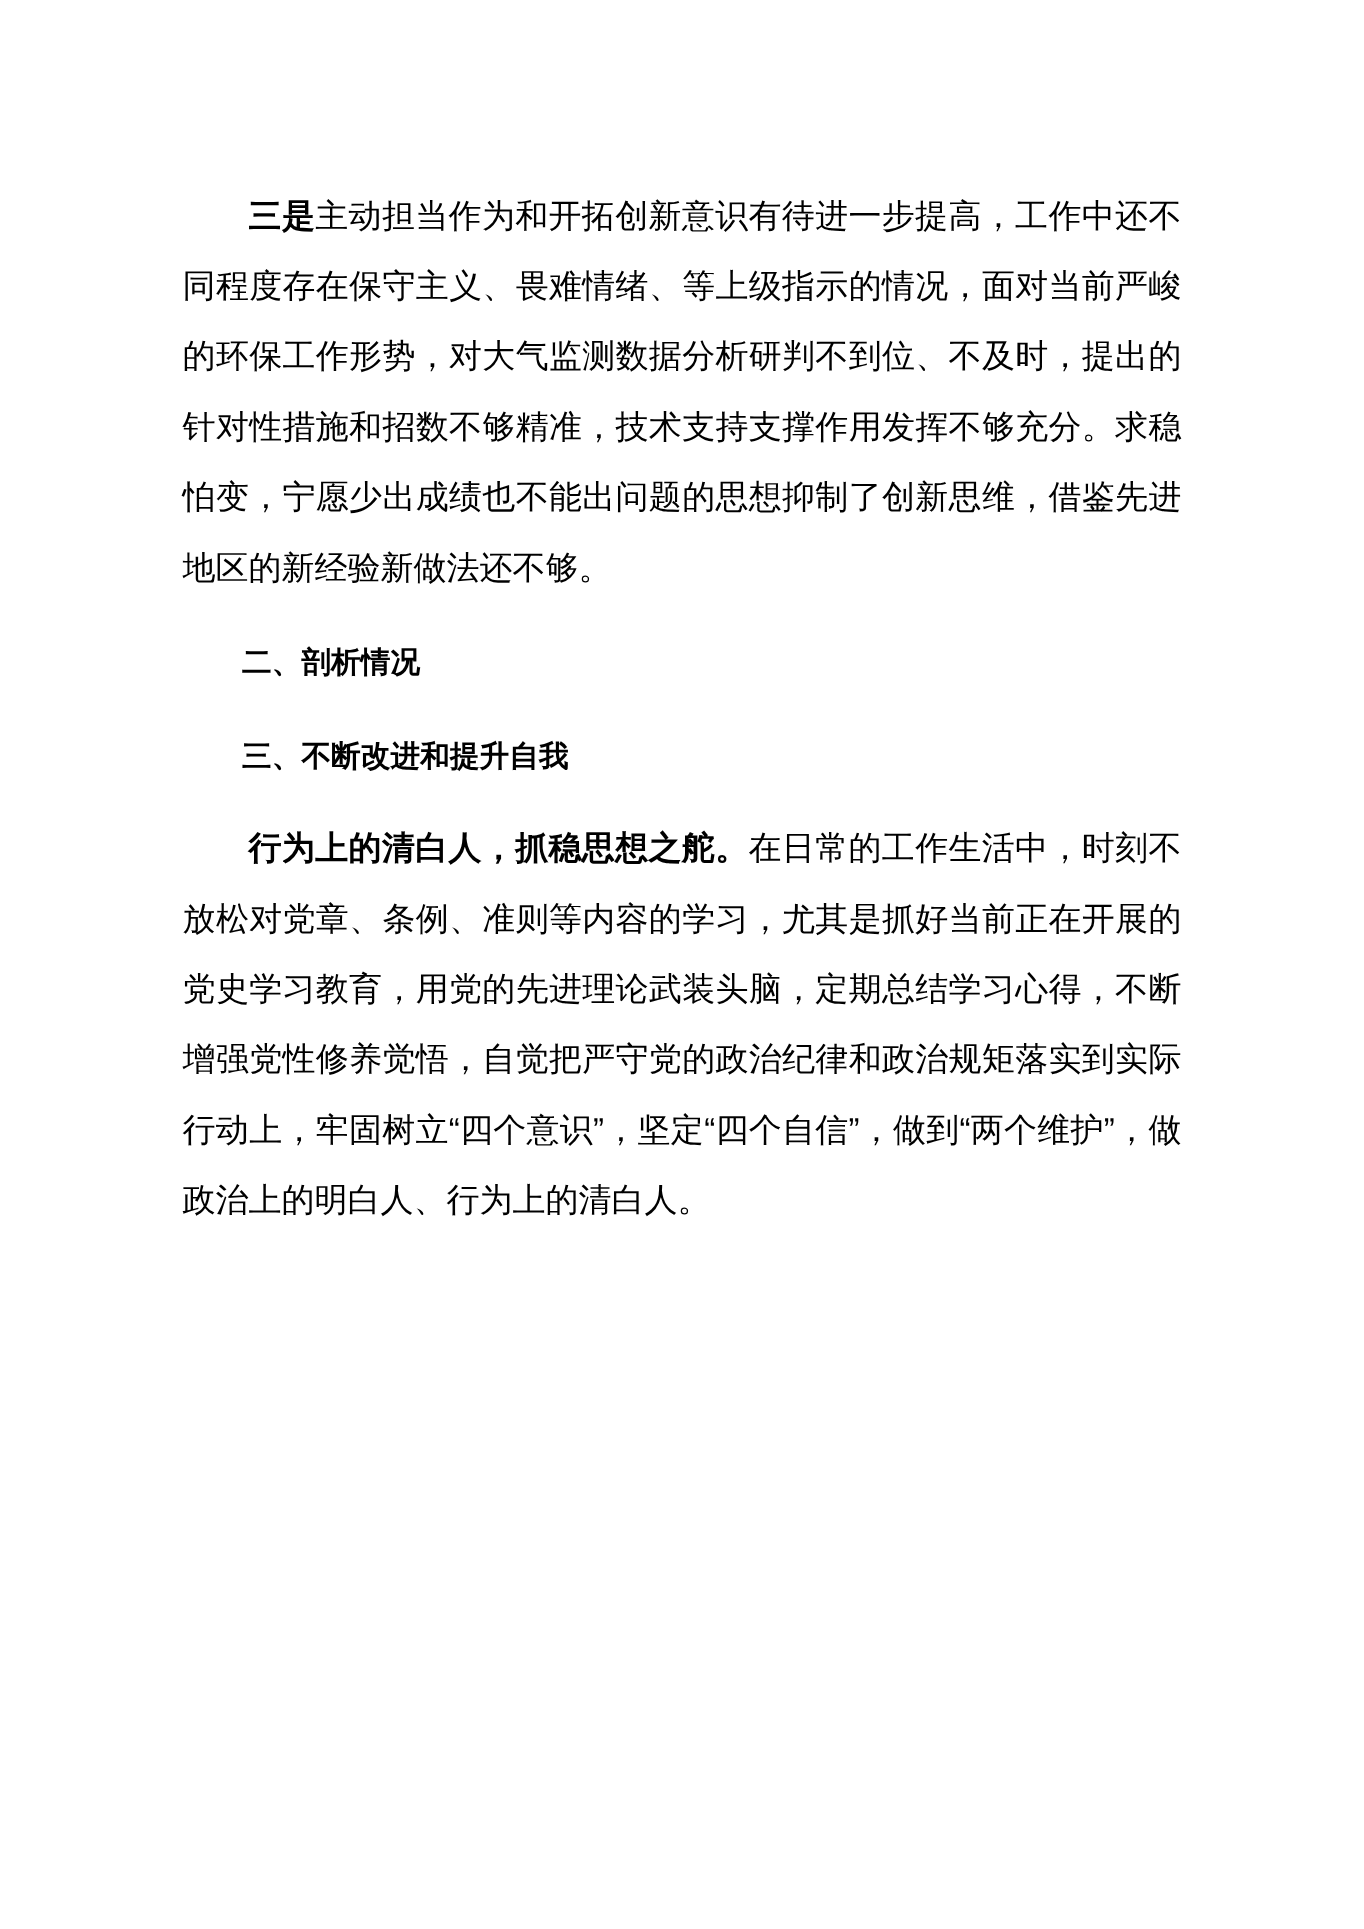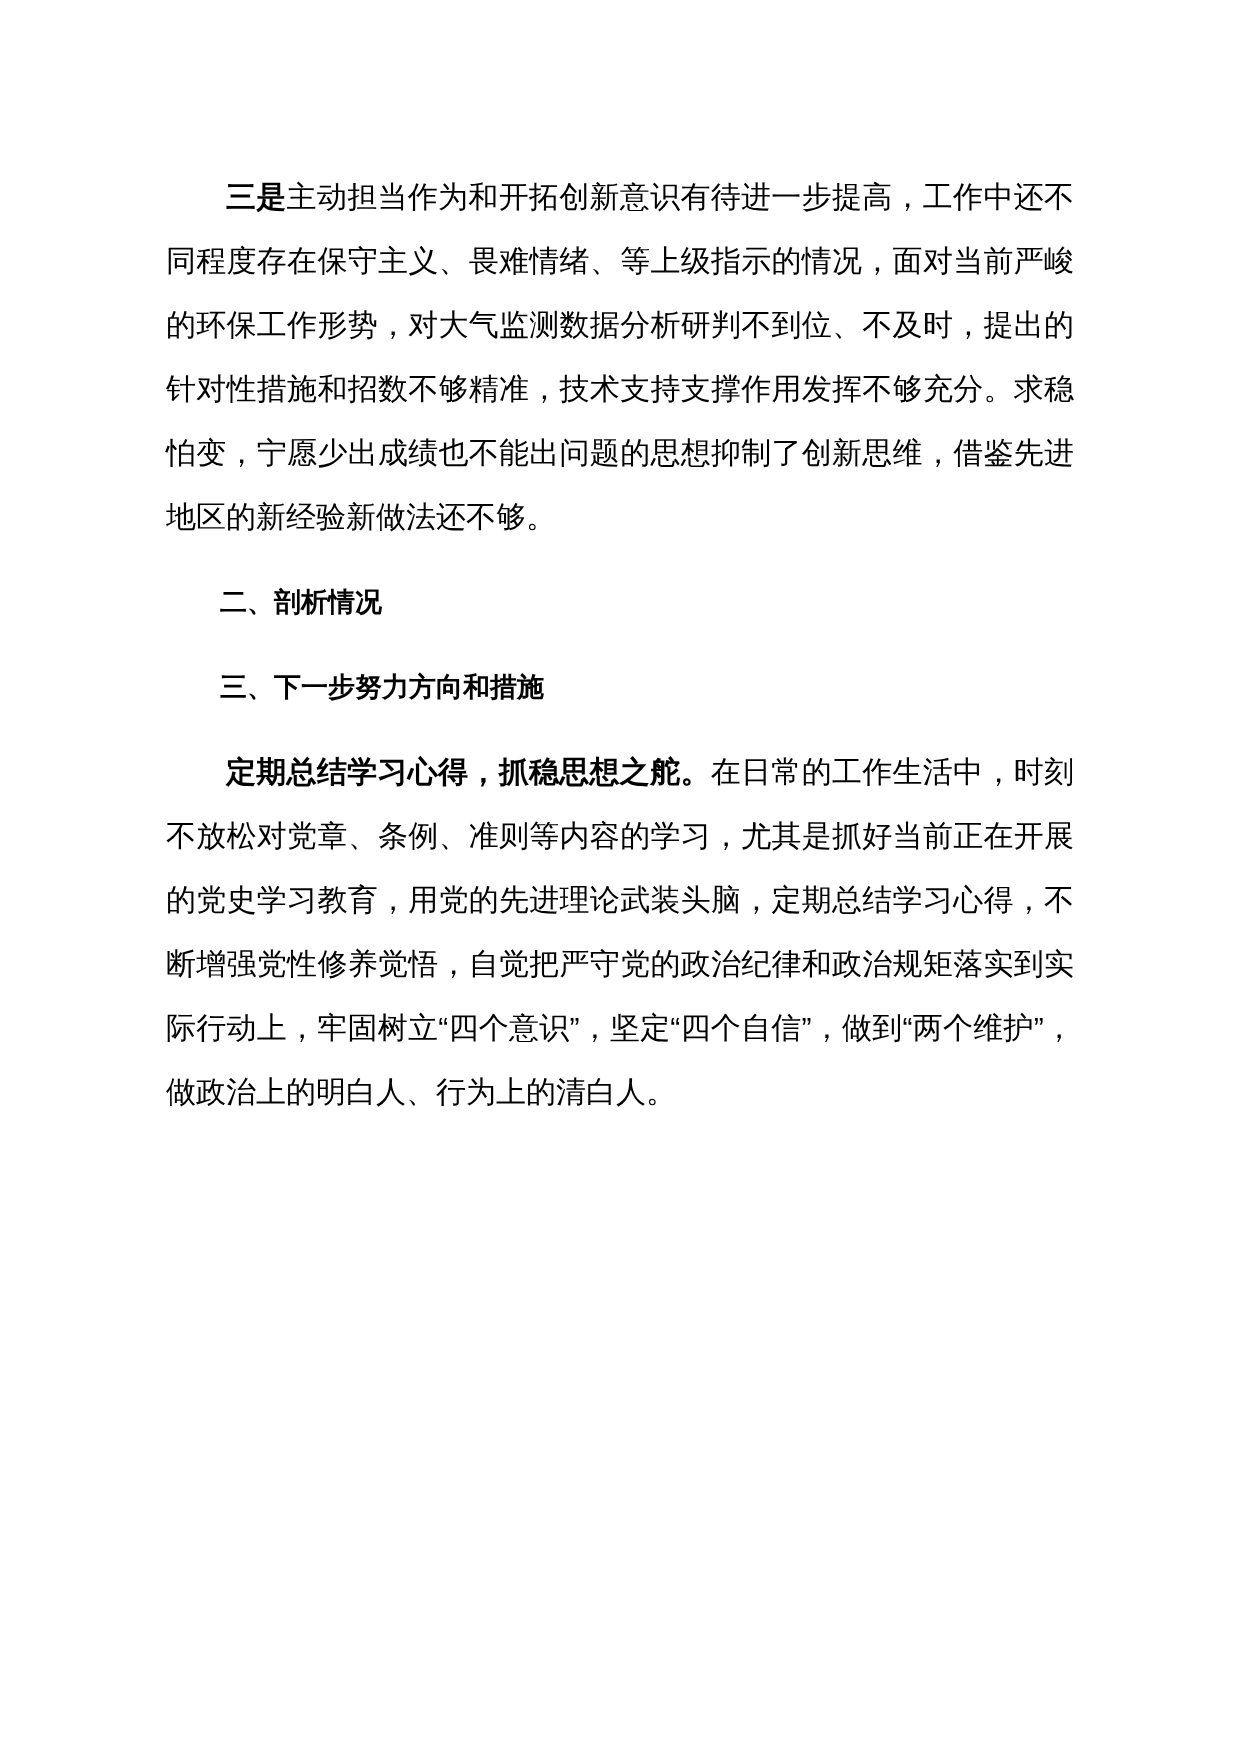--- a/index.html
+++ b/index.html
@@ -42,17 +42,17 @@
 </head>
 <body>
 
 <div class="page">
 
   <p class="para"><strong class="lead">三是</strong><span>主动担当作为和开拓创新意识有待进一步提高，工作中还不同程度存在保守主义、畏难情绪、等上级指示的情况，面对当前严峻的环保工作形势，对大气监测数据分析研判不到位、不及时，提出的针对性措施和招数不够精准，技术支持支撑作用发挥不够充分。求稳怕变，宁愿少出成绩也不能出问题的思想抑制了创新思维，借鉴先进地区的新经验新做法还不够。</span></p>
 
   <h2 class="heading">二、剖析情况</h2>
 
 
-  <h2 class="heading">三、下一步努力方向和措施</h2>
+  <h2 class="heading">三、不断改进和提升自我</h2>
 
-  <p class="para"><strong class="lead">定期总结学习心得，抓稳思想之舵。</strong><span>在日常的工作生活中，时刻不放松对党章、条例、准则等内容的学习，尤其是抓好当前正在开展的党史学习教育，用党的先进理论武装头脑，定期总结学习心得，不断增强党性修养觉悟，自觉把严守党的政治纪律和政治规矩落实到实际行动上，牢固树立“四个意识”，坚定“四个自信”，做到“两个维护”，做政治上的明白人、行为上的清白人。</span></p>
+  <p class="para"><strong class="lead">行为上的清白人，抓稳思想之舵。</strong><span>在日常的工作生活中，时刻不放松对党章、条例、准则等内容的学习，尤其是抓好当前正在开展的党史学习教育，用党的先进理论武装头脑，定期总结学习心得，不断增强党性修养觉悟，自觉把严守党的政治纪律和政治规矩落实到实际行动上，牢固树立“四个意识”，坚定“四个自信”，做到“两个维护”，做政治上的明白人、行为上的清白人。</span></p>
 
 </div>
 
 </body></html>

